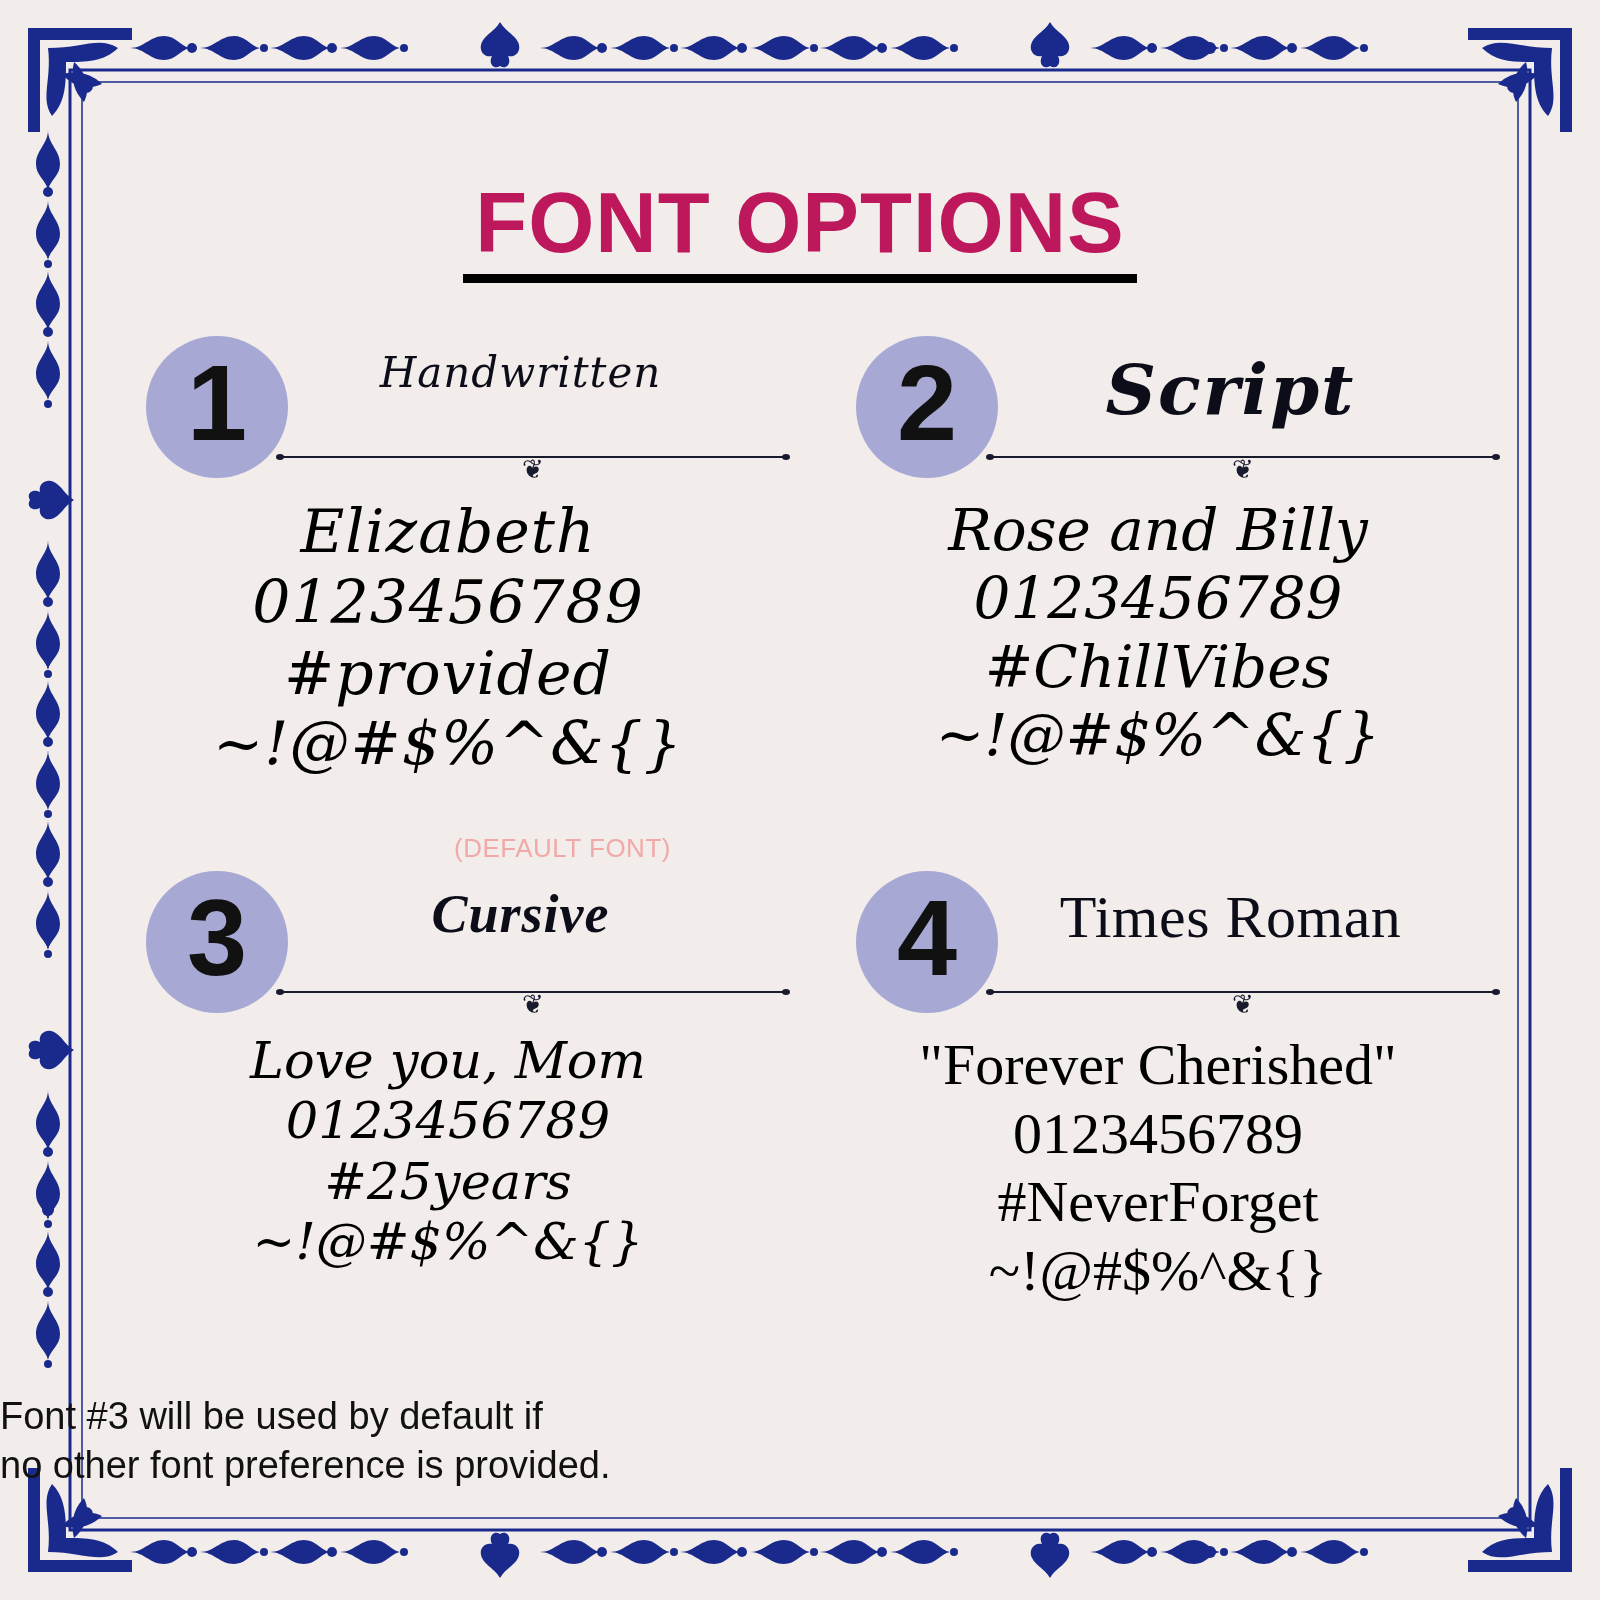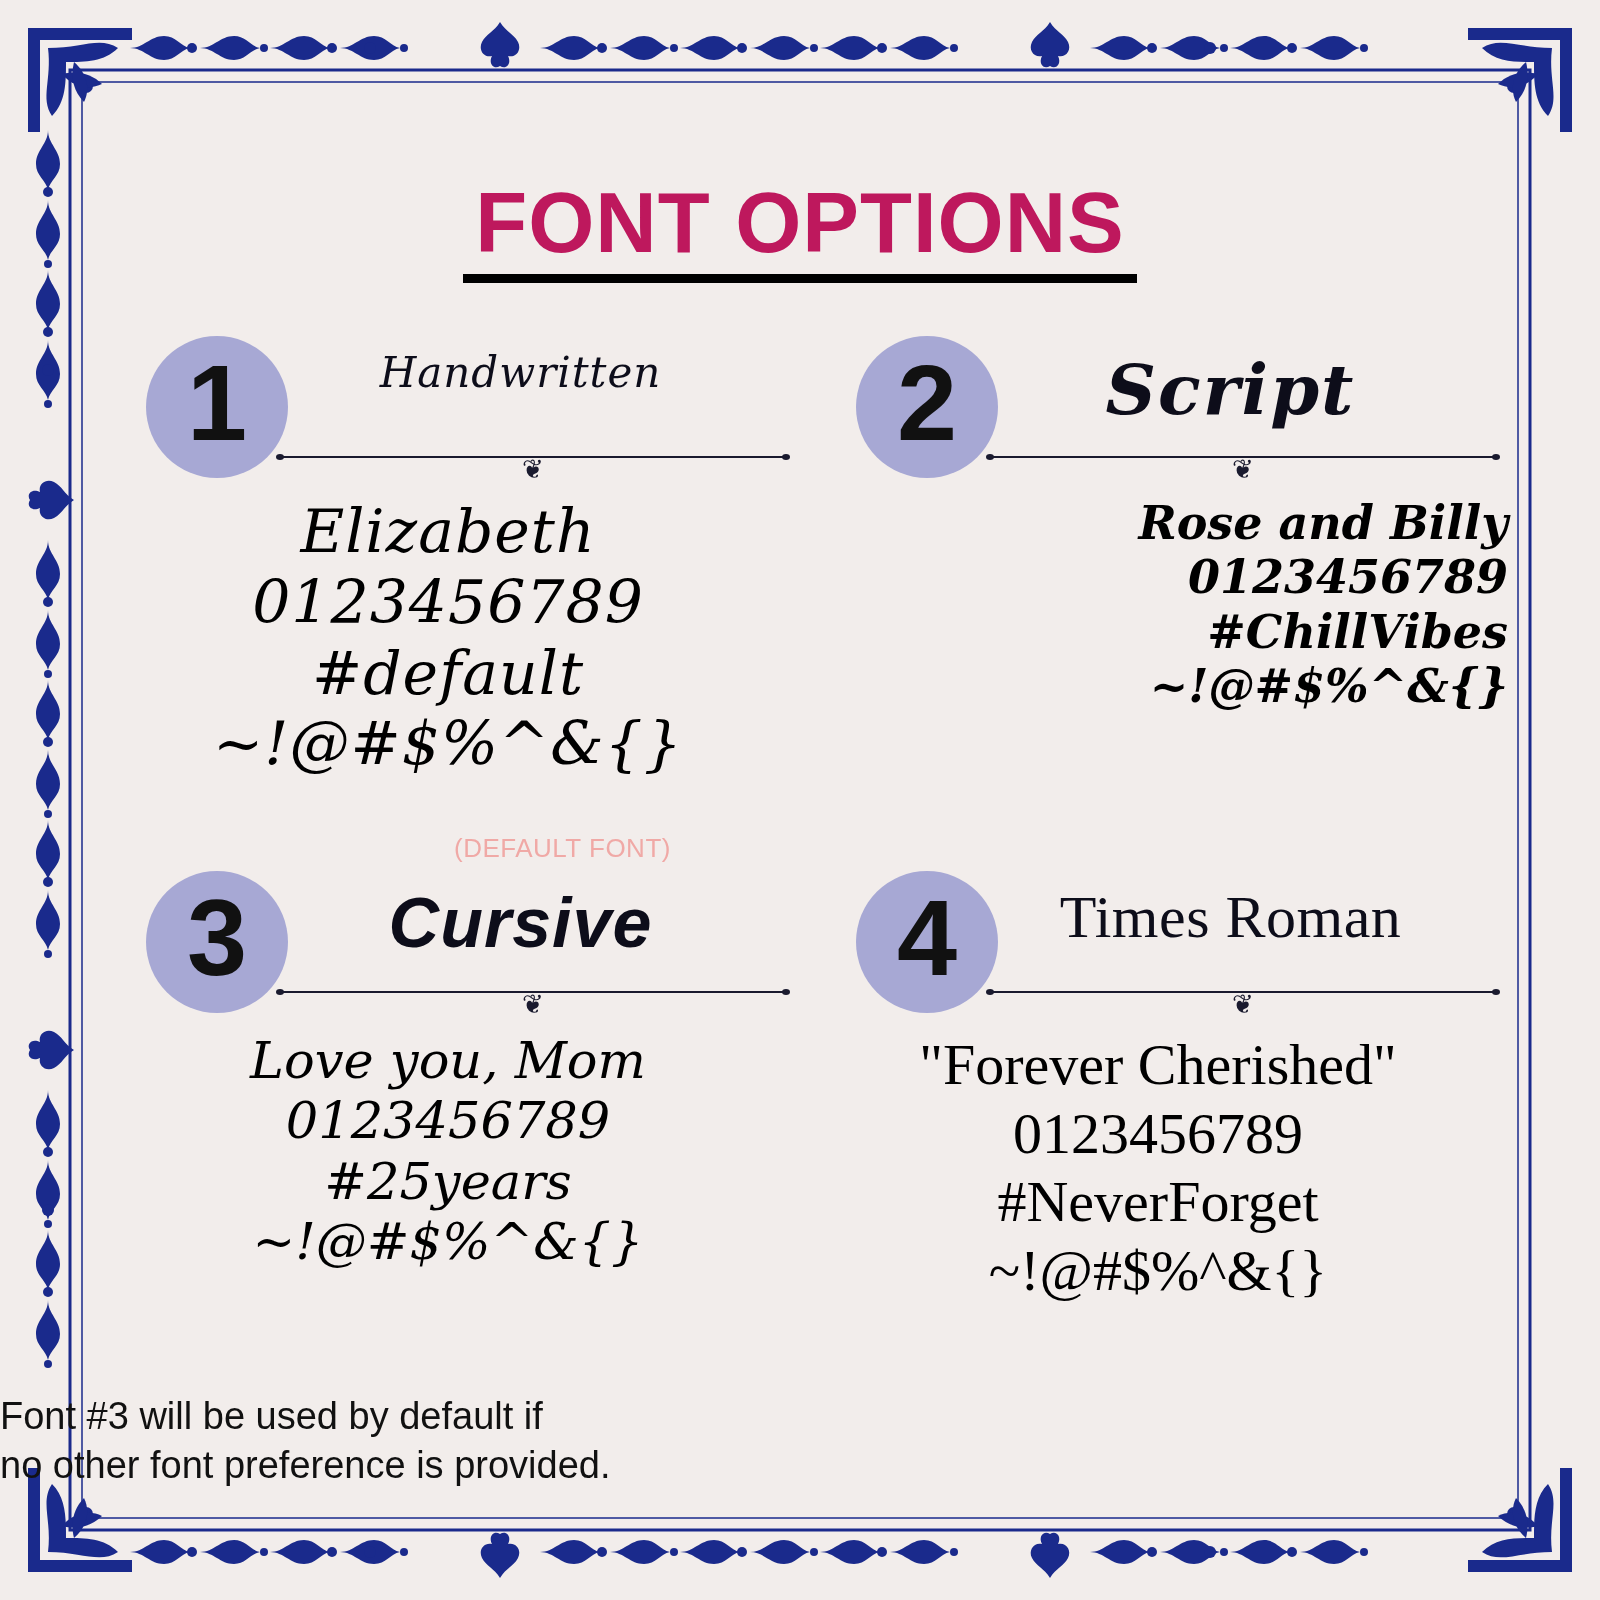--- a/index.html
+++ b/index.html
@@ -111,24 +111,24 @@
     letter-spacing: 1px;
   }
   .opt-name.script {
     font-family: "DejaVu Serif", serif;
     font-style: italic;
     font-weight: bold;
     font-size: 70px;
     letter-spacing: 2px;
   }
   .opt-name.cursive {
-    font-family: Liberation Sans, sans-serif;
+    font-family: Liberation Serif, serif;
     font-style: italic;
     font-weight: bold;
-    font-size: 70px;
+    font-size: 54px;
     letter-spacing: 1px;
   }
   .opt-name.timesroman {
     font-family: "Liberation Serif", serif;
     font-size: 60px;
     letter-spacing: 0.5px;
   }
 
   .default-tag {
     position: absolute;
@@ -188,23 +188,22 @@
 
   .samples.handwritten {
     font-family: "DejaVu Serif", serif;
     font-style: italic;
     font-size: 60px;
     letter-spacing: 1px;
   }
   .samples.script {
     font-family: "DejaVu Serif", serif;
     font-style: italic;
-    font-weight: bold;
-    font-size: 46px;
-    text-align: right;
+    font-weight: normal;
+    font-size: 58px;
   }
   .samples.cursive {
     font-family: "DejaVu Serif", serif;
     font-style: italic;
     font-size: 51px;
   }
   .samples.timesroman {
     font-family: "Liberation Serif", serif;
     font-size: 58px;
   }
@@ -325,21 +324,21 @@
         </div>
         <div class="opt-name handwritten">Handwritten</div>
         <div class="divider">
           <div class="rule"></div>
           <div class="flourish">❦</div>
         </div>
       </div>
       <div class="samples handwritten">
         <div>Elizabeth</div>
         <div>0123456789</div>
-        <div>#default</div>
+        <div>#provided</div>
         <div>~!@#$%^&amp;{}</div>
       </div>
     </div>
 
     <div class="option">
       <div class="opt-head">
         <div class="badge">
           <span>2</span>
         </div>
         <div class="opt-name script">Script</div>

